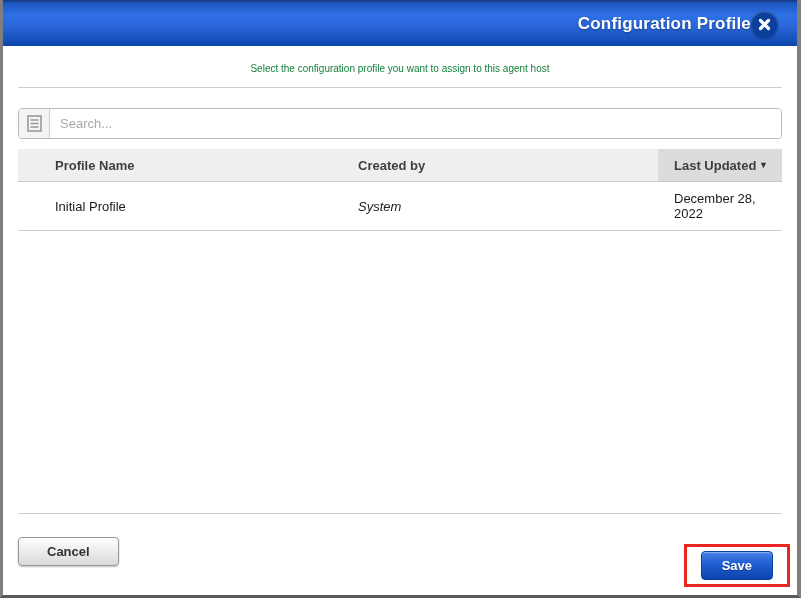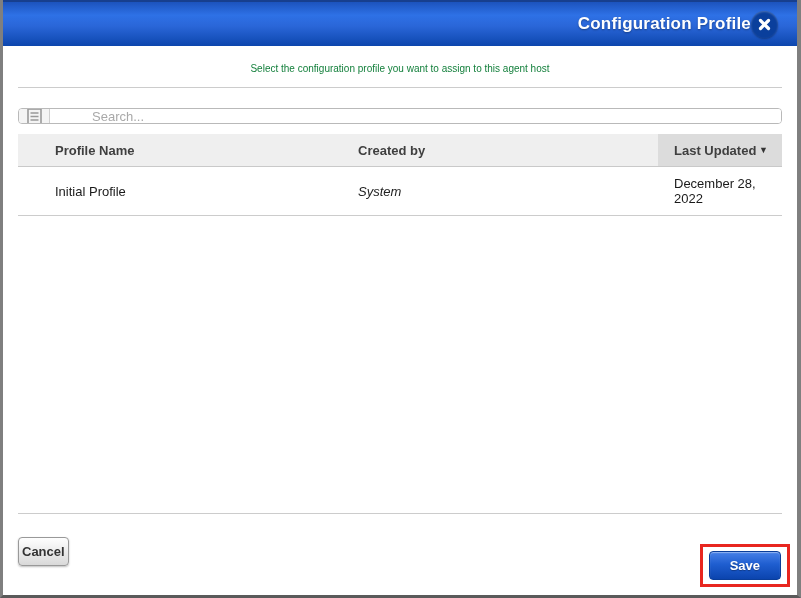--- a/index.html
+++ b/index.html
@@ -37,23 +37,23 @@
   }
 
   
   .dlg-body { flex:1; display:flex; flex-direction:column; padding:0 15px; }
 
   .subtitle { margin-top:17px; font-size:10px; color:#15803d;text-align:center; }
   .hr { border:0; border-top:1px solid #ccc; height:0; margin-top:13px; }
 
   
   .search-box {
-    margin-top:20px; height:16px;
+    margin-top:20px; height:31px;
     border:1px solid #b9b9b9; border-radius:4px;
-    display:flex; align-items:stretch; overflow:hidden; background:#fff;gap:32px;
+    display:flex; align-items:stretch; overflow:hidden; background:#fff;
   }
   .search-addon {
     width:31px; flex:0 0 31px;
     background:#f4f4f4; border-right:1px solid #cfcfcf;
     display:flex; align-items:center; justify-content:center;
   }
   .search-input {
     flex:1; border:0; outline:none; padding:0 10px;
     font-size:13px; color:#333; font-family:inherit;
   }
@@ -90,29 +90,29 @@
   .spacer { flex:1; }
 
   
   .footer-hr { border:0; border-top:1px solid #ccc; height:0; }
   .dlg-footer {
     flex:0 0 62px; display:flex; align-items:center; justify-content:space-between;
     padding:2px 0 8px 0;
   }
   .btn {
     font-family:inherit; font-size:13px; font-weight:bold;
-    border-radius:4px; cursor:pointer; padding:6px 3px;
+    border-radius:4px; cursor:pointer; padding:6px 28px;
   }
   .btn-cancel {
     background:linear-gradient(180deg,#fefefe 0%,#ececec 50%,#d9d9d9 100%);
     border:1px solid #999; color:#333;
     box-shadow:0 1px 2px rgba(0,0,0,.25);
   }
   .save-annotation {
-    border:3px solid #e8261f; padding:4px 6px; margin-right:-8px;margin-top:28px;
+    border:3px solid #e8261f; padding:4px 14px; margin-right:-8px;margin-top:28px;
   }
   .btn-save {
     background:linear-gradient(180deg,#4781e8 0%,#1f5ed0 45%,#0b44ae 100%);
     border:1px solid #0a3e9a; color:#fff; padding:6px 20px;
     box-shadow:inset 0 1px 1px rgba(255,255,255,.4);
     text-shadow:0 1px 1px rgba(0,0,0,.3);
   }
 </style>
 </head>
 <body>

